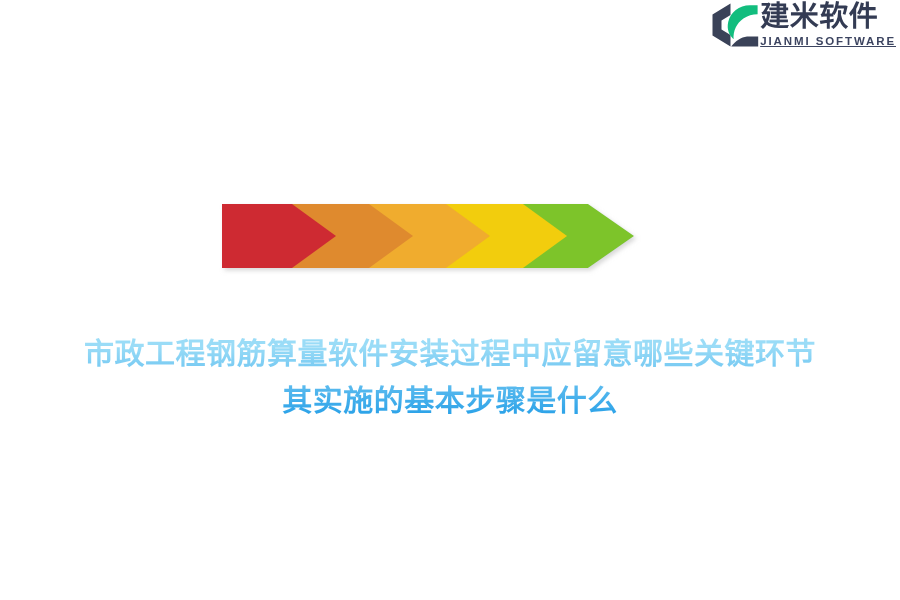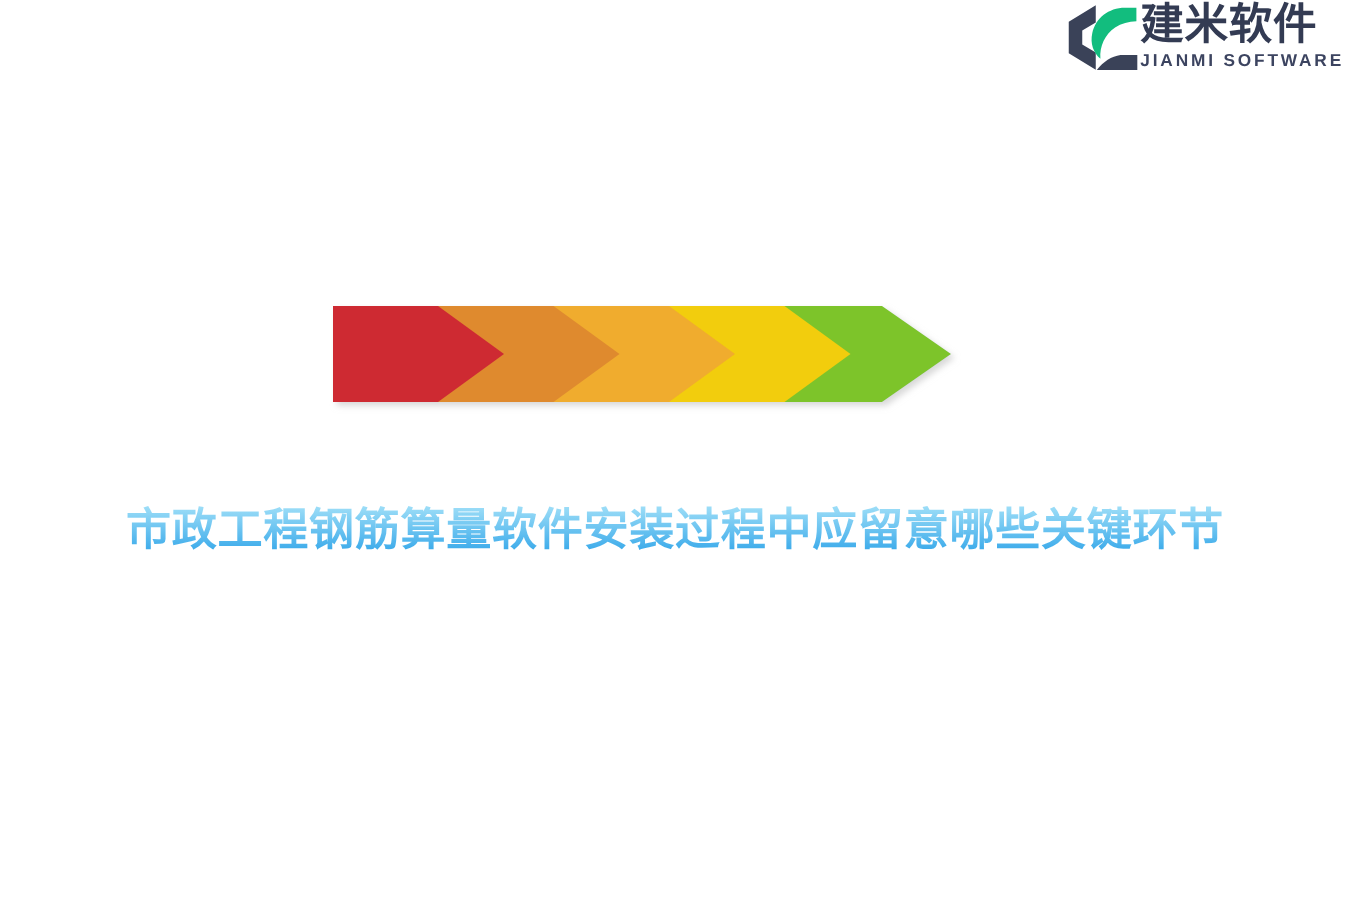--- a/index.html
+++ b/index.html
@@ -57,20 +57,21 @@
   }
   .brand-name-en {
     margin-top: 5px;
     font-family: "Liberation Sans", sans-serif;
     font-size: 11.5px;
     font-weight: 700;
     color: #3c4460;
     letter-spacing: 1.9px;
     white-space: nowrap;
     text-align: right;
+    text-decoration: underline;
   }
 
   
   .process-graphic {
     position: absolute;
     left: 214px;
     top: 186px;
     width: 430px;
     height: 100px;
   }
@@ -161,13 +162,14 @@
 
       <path d="M232 18 L321 18 L365 50 L321 82 L232 82 L276 50 Z" fill="#f2cd0d"></path>
 
       <path d="M309 18 L374 18 L420 50 L374 82 L309 82 L353 50 Z" fill="#7dc42c"></path>
     </g>
   </svg>
 </div>
 
 <div class="headline" style="background-image: linear-gradient(rgb(154, 220, 247) 0%, rgb(154, 220, 247) 18%, rgb(28, 154, 230) 100%);">
   <span class="headline-line">市政工程钢筋算量软件安装过程中应留意哪些关键环节</span>
+  <span class="headline-line">其实施的基本步骤是什么</span>
 </div>
 
 </body></html>

